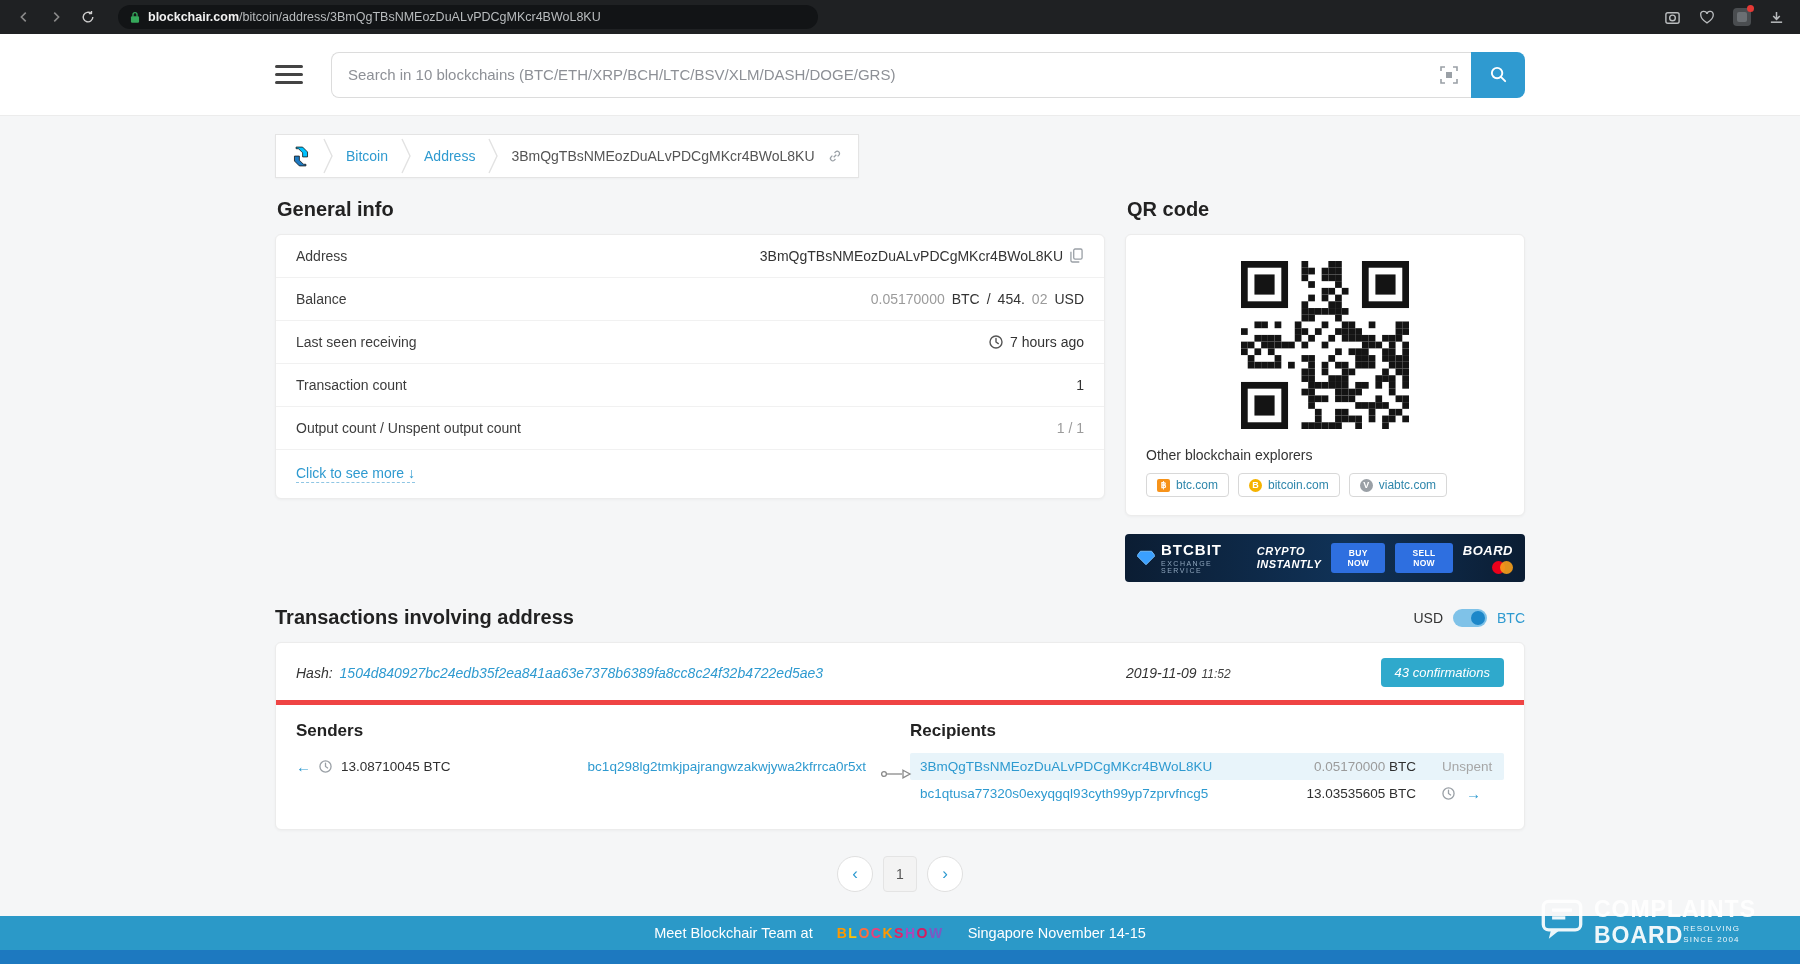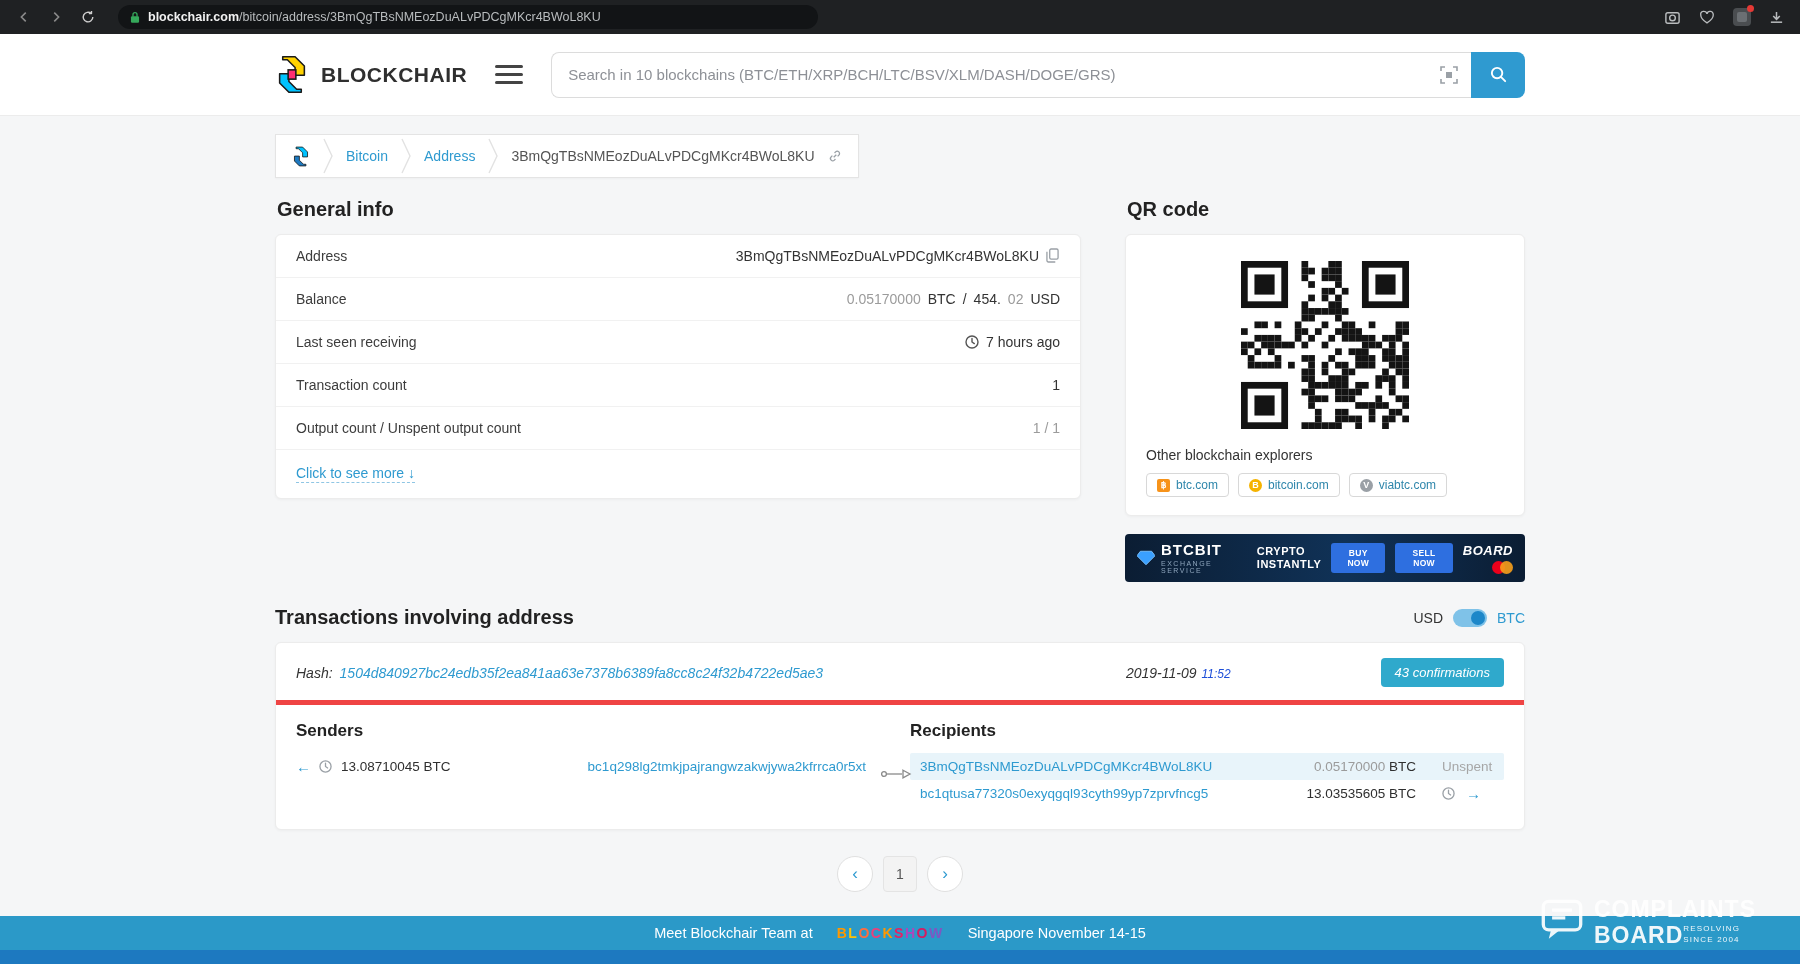--- a/index.html
+++ b/index.html
@@ -35,21 +35,21 @@
   .container { width:1250px; margin:0 auto; }
 
   
   .crumb-row { margin-top:18px; }
   .breadcrumb { display:inline-flex; align-items:center; background:#fff; border:1px solid #e4e4e4; border-radius:0; height:44px; padding:0 16px; gap:13px; box-shadow:0 1px 2px rgba(0,0,0,.03); }
   .crumb-link { color:#2e9ad0; font-size:14px; cursor:pointer; }
   .crumb-cur { color:#555; font-size:14px; }
   .crumb-sep { height:36px; }
 
   
-  .columns { display:flex; gap:44px; margin-top:20px; align-items:flex-start; }
+  .columns { display:flex; gap:20px; margin-top:20px; align-items:flex-start; }
   .col-left { flex:1; }
   .col-right { width:400px; }
   h2.section-title { font-size:20px; font-weight:700; color:#222; margin:0 0 13px 2px; }
   .card { background:#fff; border:1px solid #ececec; border-radius:6px; box-shadow:0 1px 3px rgba(0,0,0,.04); }
 
   
   .info-row { display:flex; justify-content:space-between; align-items:center; min-height:43px; padding:0 20px; border-bottom:1px solid #f1f1f1; font-size:14px; }
   .info-label { color:#3c3c3c; }
   .info-value { color:#333; display:flex; align-items:center; gap:7px; }
   .muted { color:#9b9b9b; }
@@ -70,21 +70,21 @@
   .dot-btc { background:#f7931a; border-radius:2px; }
   .dot-bco { background:#f5b300; }
   .dot-via { background:#9aa0a6; }
 
   
   .ad-banner { margin-top:18px; height:48px; border-radius:4px; background:linear-gradient(90deg,#0b1d33,#103257 55%,#0b1d33); display:flex; align-items:center; padding:0 12px; gap:10px; cursor:pointer; }
   .ad-brand { display:flex; align-items:center; gap:6px; }
   .ad-brand-txt { display:flex; flex-direction:column; line-height:1; }
   .ad-name { color:#fff; font-weight:800; font-size:15px; letter-spacing:1px; }
   .ad-sub { color:#8fa6bd; font-size:7px; letter-spacing:1.5px; text-transform:uppercase; margin-top:3px; }
-  .ad-tag { color:#fff; font-weight:800; font-size:11px; line-height:1.15; letter-spacing:0.5px; margin-left:4px; }
+  .ad-tag { color:#fff; font-weight:800; font-size:11px; line-height:1.15; font-style:italic; letter-spacing:0.5px; margin-left:4px; }
   .ad-btn { background:#2e6fe0; color:#fff; font-size:8.5px; font-weight:700; border:none; border-radius:3px; padding:5px 8px; cursor:pointer; letter-spacing:0.3px; }
   .ad-pay { margin-left:auto; display:flex; flex-direction:column; align-items:flex-end; gap:3px; }
   .visa-txt { color:#fff; font-style:italic; font-weight:800; font-size:13px; letter-spacing:0.5px; }
   .mc { display:flex; }
   .mc i { width:13px; height:13px; border-radius:50%; display:block; }
   .mc .c1 { background:#eb001b; }
   .mc .c2 { background:#f79e1b; margin-left:-5px; opacity:.9; }
 
   
   .tx-head { display:flex; justify-content:space-between; align-items:center; margin-top:24px; }
@@ -94,21 +94,21 @@
   .cur-btc { color:#2e9ad0; }
   .toggle { width:34px; height:18px; border-radius:9px; background:#7fc2e8; position:relative; cursor:pointer; }
   .toggle .knob { position:absolute; right:2px; top:2px; width:14px; height:14px; border-radius:50%; background:#1d87c9; }
 
   .tx-card { margin-top:13px; }
   .hash-row { display:flex; align-items:center; padding:15px 20px 13px; border-bottom:5px solid #ef4444; font-size:14px;font-style:italic; }
   .hash-label { color:#333; }
   .hash-link { color:#2e9ad0; margin-left:7px; cursor:pointer; }
   .tx-date { margin-left:auto; margin-right:150px; white-space:nowrap; }
   .tx-date .d { color:#333; }
-  .tx-date .t { color:#1d4ed8; font-size:12px; margin-left:5px;text-align:center; }
+  .tx-date .t { color:#404040; font-size:12px; margin-left:5px;text-align:center; }
   .conf-badge { background:#2fa9cc; color:#fff; font-size:13px; padding:7px 14px; border-radius:4px; white-space:nowrap; }
 
   .sr-wrap { display:flex; position:relative; padding:8px 20px 22px; }
   .sr-col { width:50%; }
   .sr-col h3 { font-size:17px; font-weight:700; color:#222; margin:8px 0 12px; }
   .s-row, .r-row { display:flex; align-items:center; height:27px; font-size:13.5px; gap:8px; }
   .arrow-glyph { color:#2e9ad0; font-size:15px; cursor:pointer; line-height:1; }
   .amt { color:#2f2f2f; white-space:nowrap; }
   .addr-link { color:#2e9ad0; cursor:pointer; white-space:nowrap; }
   .senders { padding-right:34px; }
@@ -192,30 +192,20 @@
       <svg viewBox="0 0 16 16" width="15" height="15" fill="none" stroke="#b9bcbe" stroke-width="1.6">
           <path d="M8 2v8M4.5 6.5L8 10l3.5-3.5"></path>
           <path d="M2 13h12"></path>
         </svg>
     </span>
   </div>
 </div>
 
 <div class="header">
   <div class="header-inner">
-    <div class="brand">
-      <span>
-        <svg viewBox="0 0 44 50" width="34" height="39">
-          <path d="M10 2h16l12 12v12H26V16L16 6h-6z" fill="#ffd200" stroke="#1a1a1a" stroke-width="2" stroke-linejoin="round"></path>
-          <path d="M34 48H18L6 36V24h12v10l10 10h6z" fill="#00c3ff" stroke="#1a1a1a" stroke-width="2" stroke-linejoin="round"></path>
-          <rect x="17" y="19" width="10" height="12" fill="#ff2e71" stroke="#1a1a1a" stroke-width="2"></rect>
-        </svg>
-      </span>
-      <span class="brand-name">BLOCKCHAIR</span>
-    </div>
     <div class="hamburger">
         <div></div>
         <div></div>
         <div></div>
       </div>
     <div class="search-wrap">
       <input class="search-input" placeholder="Search in 10 blockchains (BTC/ETH/XRP/BCH/LTC/BSV/XLM/DASH/DOGE/GRS)" style="">
       <span class="scan-ic">
         <svg viewBox="0 0 20 20" width="20" height="20" fill="none" stroke="#9aa0a6" stroke-width="1.6">
             <path d="M2 6V2h4M14 2h4v4M18 14v4h-4M6 18H2v-4"></path>

